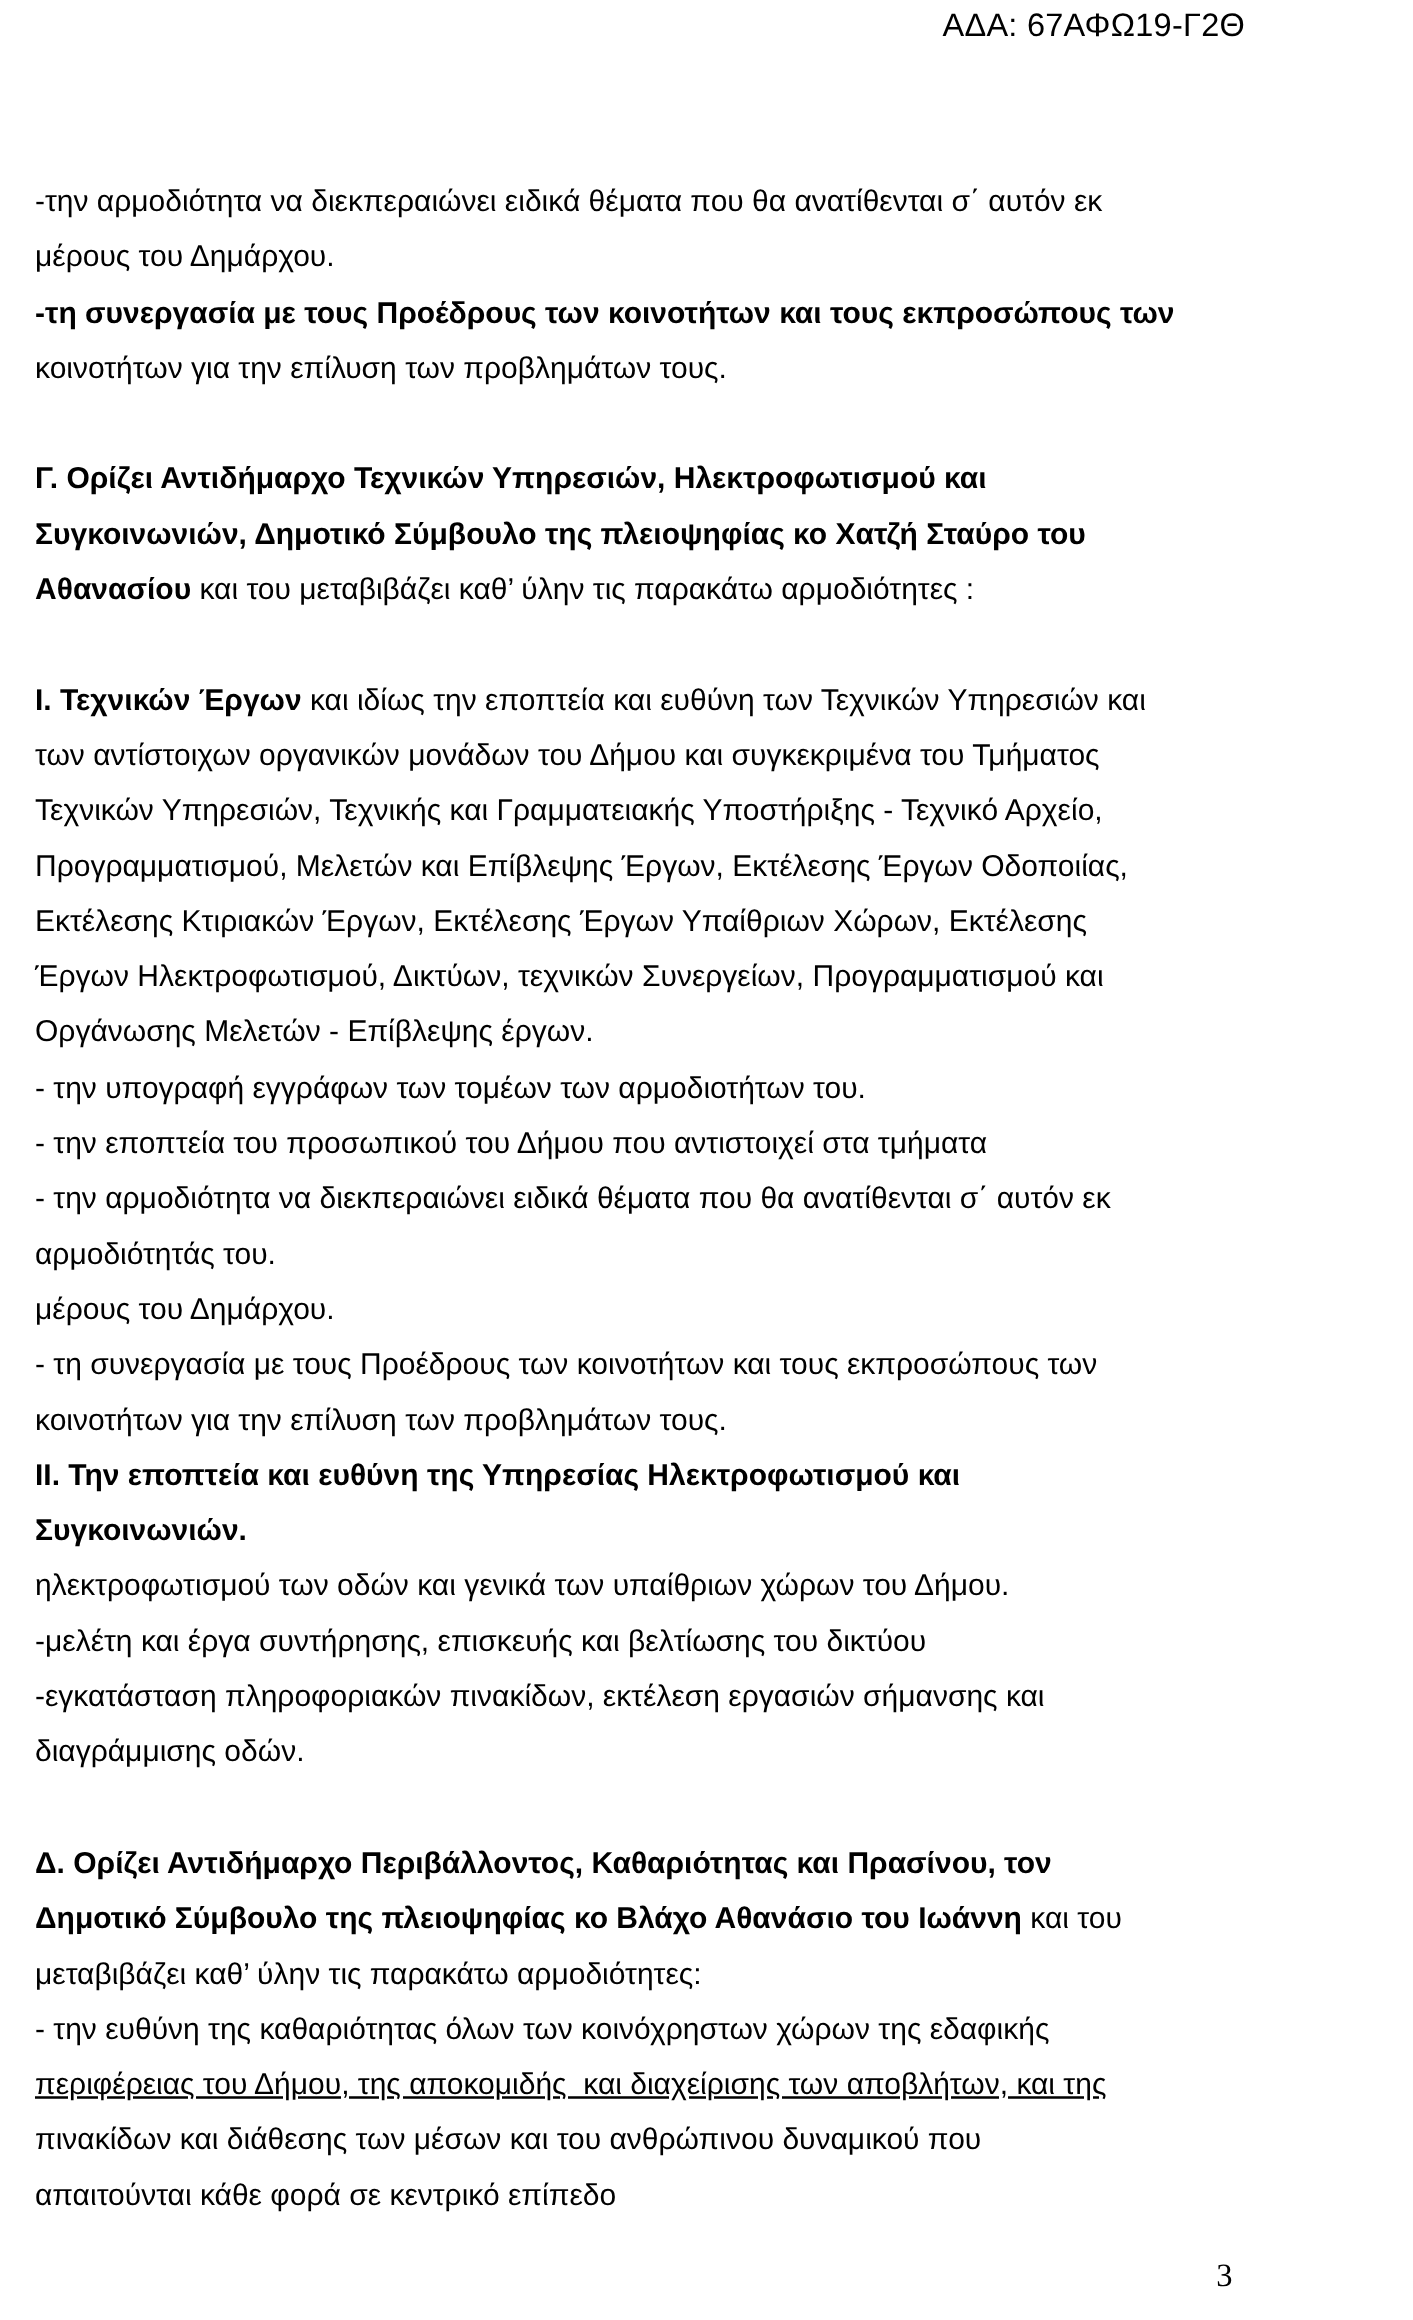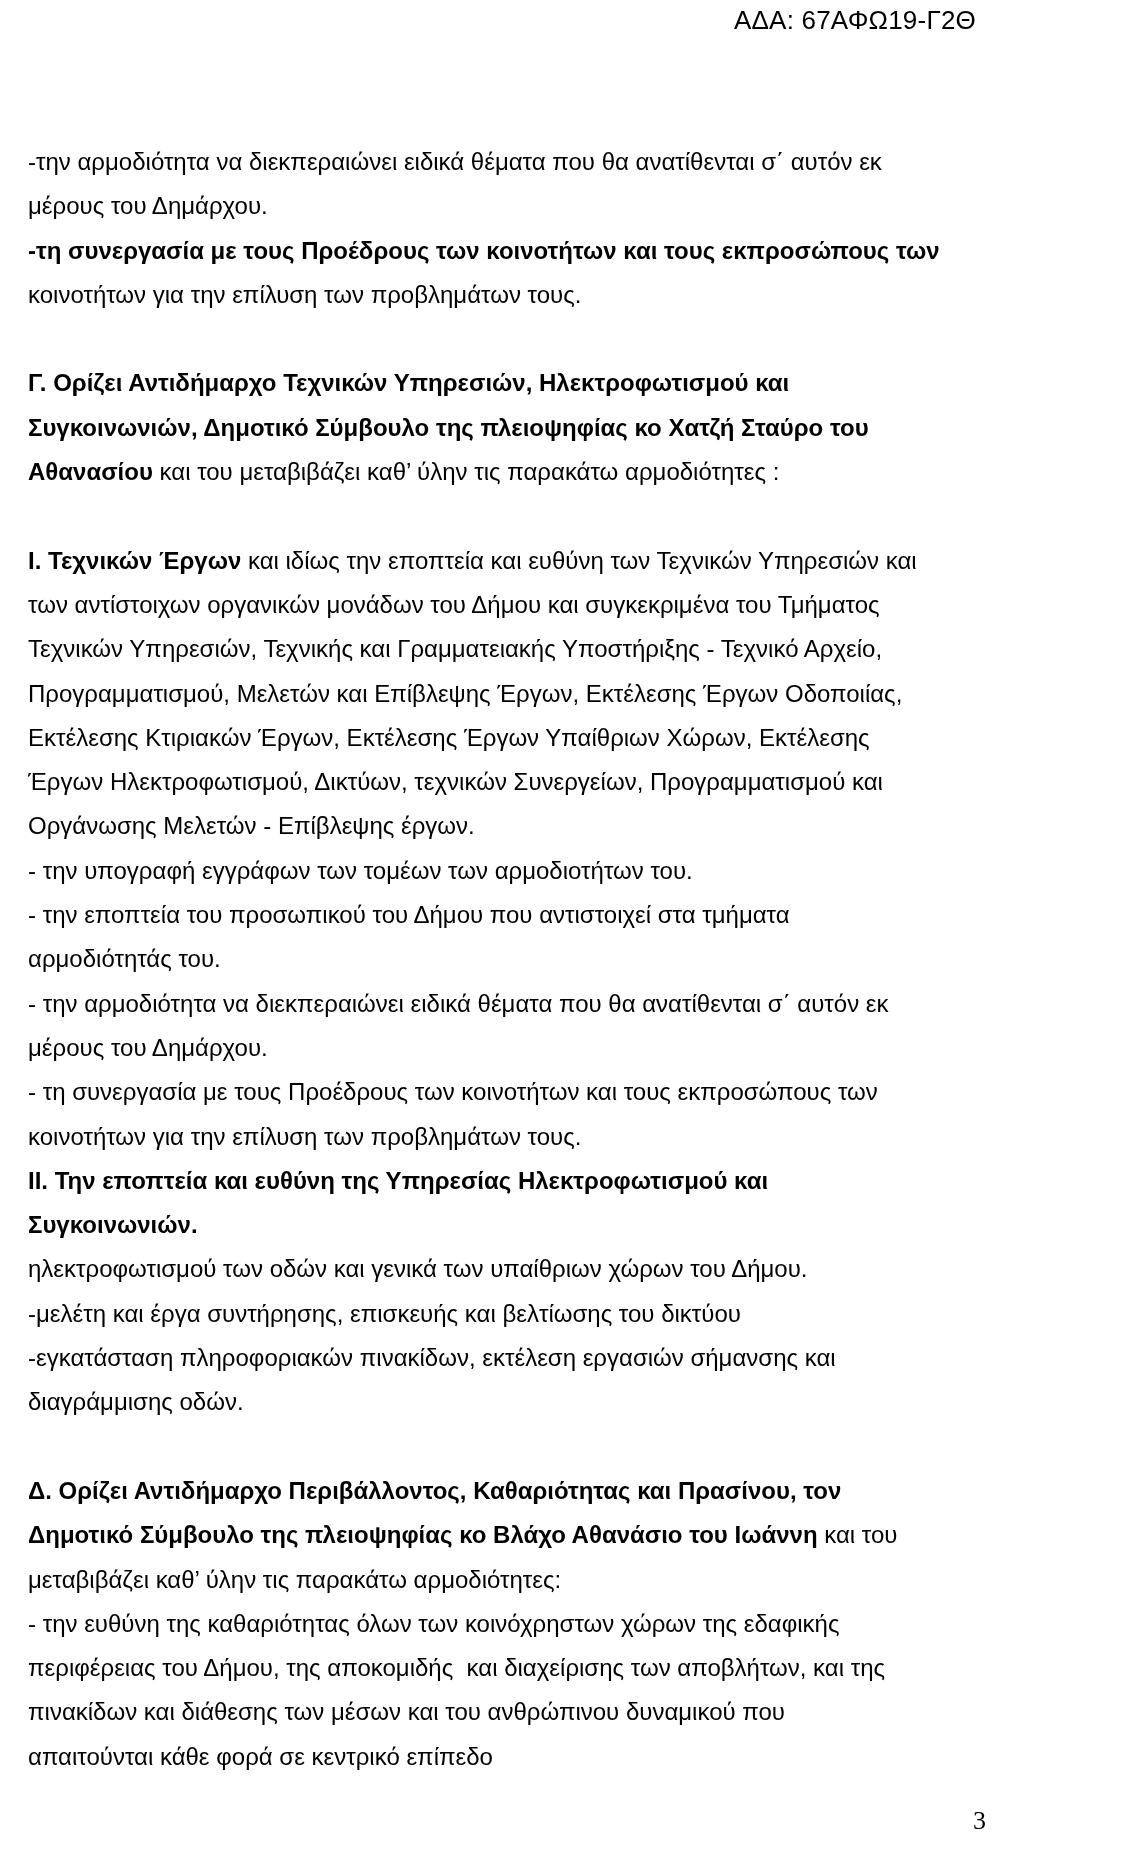--- a/index.html
+++ b/index.html
@@ -11,21 +11,21 @@
       width: 1130px;
       height: 1856px;
       position: relative;
       overflow: hidden;
       color: #000000;
       font-family: "Liberation Sans", "DejaVu Sans", sans-serif;
     }
     .ada {
       position: absolute;
       top: 2px;
-      right: 154px;
+      right: 134px;
       font-size: 26px;
       letter-spacing: 0.2px;
       line-height: 36px;
     }
     .body-text {
       position: absolute;
       left: 28px;
       top: 140px;
       width: 960px;
       font-size: 24px;
@@ -85,22 +85,22 @@
     <span class="line" style="word-spacing: 0px; text-align-last: left; text-align: right;"><span class="b">Ι. Τεχνικών Έργων</span><span> και ιδίως την εποπτεία και ευθύνη των Τεχνικών Υπηρεσιών και</span></span>
     <span class="line" style="word-spacing: 0px; text-align-last: left; text-align: left;"><span>των αντίστοιχων οργανικών μονάδων του Δήμου και συγκεκριμένα του Τμήματος</span></span>
     <span class="line" style="word-spacing: 0px; text-align-last: left; text-align: left;"><span>Τεχνικών Υπηρεσιών, Τεχνικής και Γραμματειακής Υποστήριξης - Τεχνικό Αρχείο,</span></span>
     <span class="line" style="word-spacing: 0px; text-align-last: left; text-align: left;"><span>Προγραμματισμού, Μελετών και Επίβλεψης Έργων, Εκτέλεσης Έργων Οδοποιίας,</span></span>
     <span class="line" style="word-spacing: 0px; text-align-last: left; text-align: left;"><span>Εκτέλεσης Κτιριακών Έργων, Εκτέλεσης Έργων Υπαίθριων Χώρων, Εκτέλεσης</span></span>
     <span class="line" style="word-spacing: 0px; text-align-last: left; text-align: left;"><span>Έργων Ηλεκτροφωτισμού, Δικτύων, τεχνικών Συνεργείων, Προγραμματισμού και</span></span>
     <span class="line last"><span>Οργάνωσης Μελετών - Επίβλεψης έργων.</span></span>
 
     <span class="line last"><span>- την υπογραφή εγγράφων των τομέων των αρμοδιοτήτων του.</span></span>
     <span class="line" style="word-spacing: 0px; text-align-last: left; text-align: left;"><span>- την εποπτεία του προσωπικού του Δήμου που αντιστοιχεί στα τμήματα</span></span>
+    <span class="line" style="word-spacing: 0px; text-align-last: left; text-align: left;"><span>- την αρμοδιότητα να διεκπεραιώνει ειδικά θέματα που θα ανατίθενται σ΄ αυτόν εκ</span></span>
     <span class="line last"><span>αρμοδιότητάς του.</span></span>
-    <span class="line" style="word-spacing: 0px; text-align-last: left; text-align: left;"><span>- την αρμοδιότητα να διεκπεραιώνει ειδικά θέματα που θα ανατίθενται σ΄ αυτόν εκ</span></span>
     <span class="line last"><span>μέρους του Δημάρχου.</span></span>
     <span class="line" style="word-spacing: 0px; text-align-last: left; text-align: left;"><span>- τη συνεργασία με τους Προέδρους των κοινοτήτων και τους εκπροσώπους των</span></span>
     <span class="line last"><span>κοινοτήτων για την επίλυση των προβλημάτων τους.</span></span>
   </div>
 
   <div>
     <span class="line b" style="word-spacing: 0px; text-align-last: left; text-align: left;"><span>ΙΙ. Την εποπτεία και ευθύνη της Υπηρεσίας Ηλεκτροφωτισμού και</span></span>
     <span class="line last b"><span>Συγκοινωνιών.</span></span>
     <span class="line last"><span>ηλεκτροφωτισμού των οδών και γενικά των υπαίθριων χώρων του Δήμου.</span></span>
     <span class="line" style="word-spacing: 0px; text-align-last: left; text-align: left;"><span>-μελέτη και έργα συντήρησης, επισκευής και βελτίωσης του δικτύου</span></span>
@@ -108,19 +108,19 @@
     <span class="line last"><span>διαγράμμισης οδών.</span></span>
   </div>
 
   <span class="gap"></span>
 
   <div>
     <span class="line b" style="word-spacing: 0px; text-align-last: left; text-align: left;"><span>Δ. Ορίζει Αντιδήμαρχο Περιβάλλοντος, Καθαριότητας και Πρασίνου, τον</span></span>
     <span class="line" style="word-spacing: 0px; text-align-last: left; text-align: left;"><span class="b">Δημοτικό Σύμβουλο της πλειοψηφίας κο Βλάχο Αθανάσιο του Ιωάννη</span><span> και του</span></span>
     <span class="line last"><span>μεταβιβάζει καθ’ ύλην τις παρακάτω αρμοδιότητες:</span></span>
     <span class="line" style="word-spacing: 0px; text-align-last: left; text-align: left;"><span>- την ευθύνη της καθαριότητας όλων των κοινόχρηστων χώρων της εδαφικής</span></span>
-    <span class="line" style="word-spacing: 0px; text-align-last: left; text-align: left;"><span>περιφέρειας του Δήμου, της αποκομιδής  και διαχείρισης των αποβλήτων, και της</span></span>
+    <span class="line" style="word-spacing: 0px; text-align-last: left; text-align: left; text-decoration: underline;"><span>περιφέρειας του Δήμου, της αποκομιδής  και διαχείρισης των αποβλήτων, και της</span></span>
     <span class="line" style="word-spacing: 0px; text-align-last: left; text-align: left;"><span>πινακίδων και διάθεσης των μέσων και του ανθρώπινου δυναμικού που</span></span>
     <span class="line last"><span>απαιτούνται κάθε φορά σε κεντρικό επίπεδο</span></span>
   </div>
 </div>
 
 <div class="page-number">3</div>
 
 </body></html>

